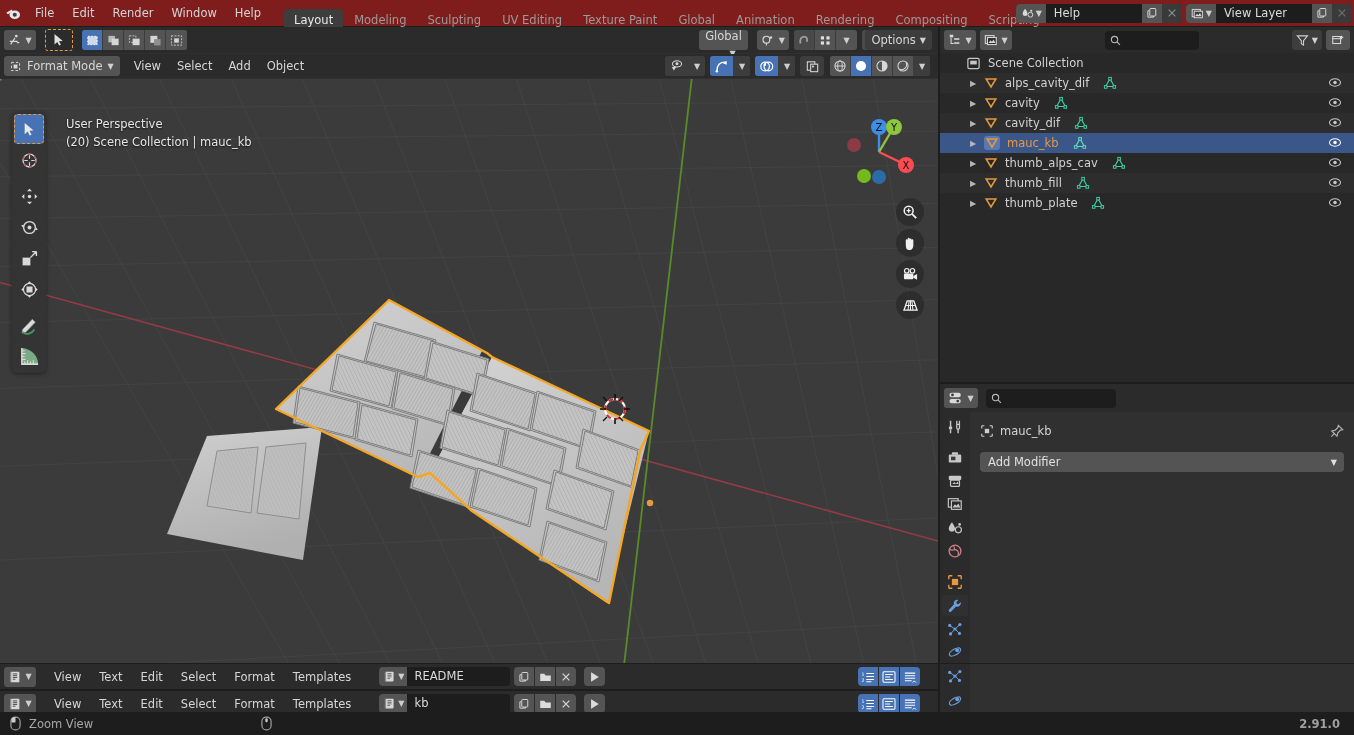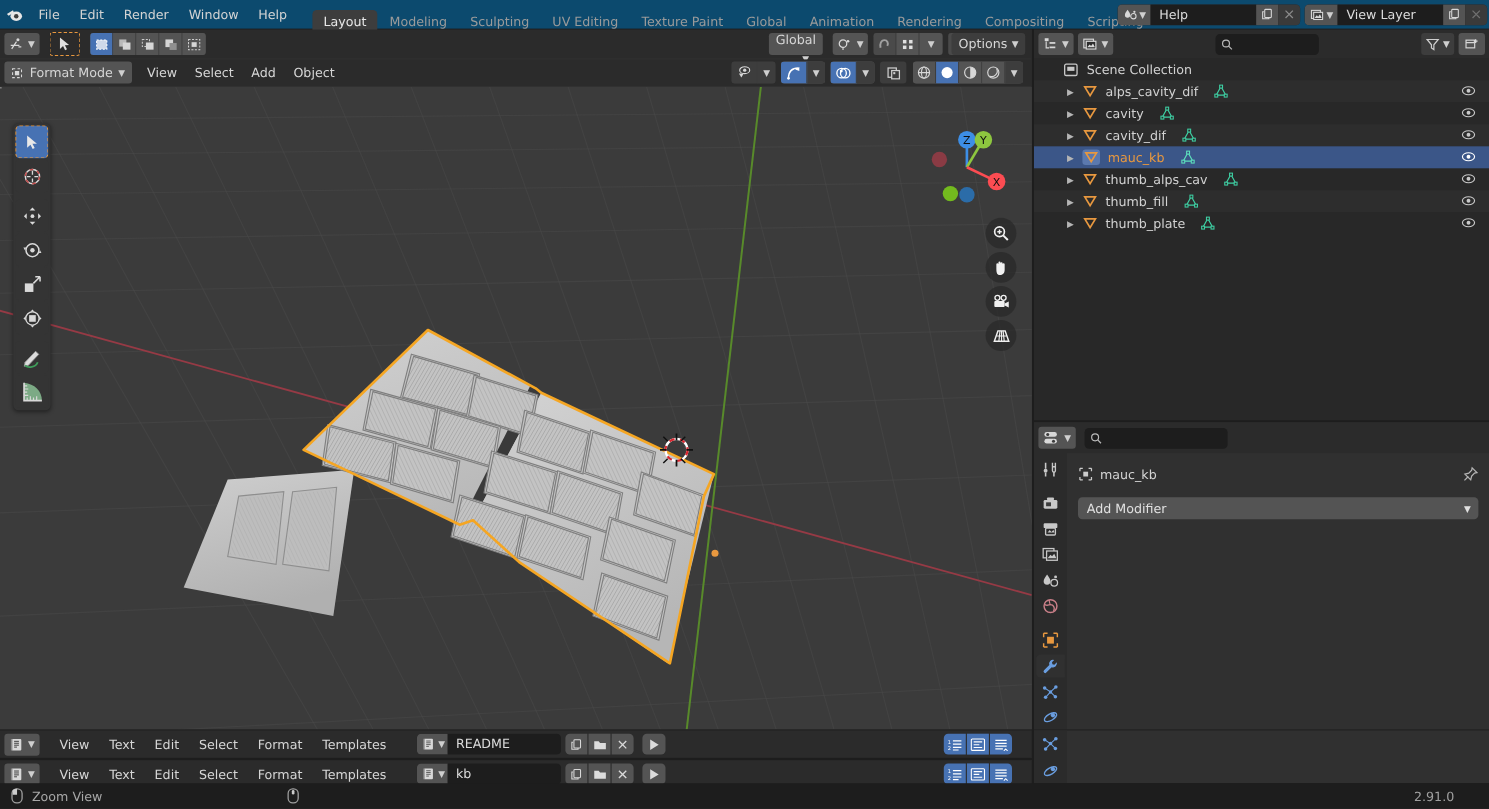--- a/index.html
+++ b/index.html
@@ -1,21 +1,21 @@
 <!DOCTYPE html>
 <html><head>
 <meta charset="utf-8">
 <style>
   * { box-sizing: border-box; margin:0; padding:0; }
   html,body { width:1354px; height:735px; overflow:hidden; background:#1d1d1d;
     font-family:"DejaVu Sans", sans-serif; font-size:11.5px; color:#e2e2e2; -webkit-font-smoothing:antialiased; }
   .app { position:relative; width:1354px; height:735px; }
 
   
-  .topbar { position:absolute; left:0; top:0; width:1354px; height:26px; background:#0c4a6e; display:flex; align-items:center; }
+  .topbar { position:absolute; left:0; top:0; width:1354px; height:26px; background:#7f1d1d; display:flex; align-items:center; }
   .blender-logo { width:26px; height:26px; display:flex; align-items:center; justify-content:center; }
   .menu-item { padding:2px 9px; color:#d4d4d4; font-size:11.5px; line-height:18px; cursor:default; border-radius:3px;}
   .wstabs { display:flex; align-items:flex-end; height:38px; margin-left:14px; gap:1px; }
   .wstab { padding:4px 10px 5px; font-size:11.5px; color:#9a9a9a; background:transparent; border-radius:4px 4px 0 0; cursor:default; }
   .wstab.active { background:#3d3d3d; color:#e8e8e8; }
   .topbar-right { position:absolute; right:0; top:0; height:26px; display:flex; align-items:center; gap:4px; padding-right:2px;}
   .idblock { display:flex; align-items:center; background:#282828; border-radius:4px; height:19px; overflow:hidden; }
   .idicon { display:flex; align-items:center; gap:2px; background:#545454; height:19px; padding:0 4px 0 5px; }
   .idname { background:#1d1d1d; height:19px; line-height:19px; padding:0 8px; color:#dcdcdc; font-size:11.5px; min-width:96px; }
   .idbtn { width:20px; height:19px; display:flex; align-items:center; justify-content:center; background:#545454; }
@@ -91,21 +91,21 @@
   .rg { width:20px; height:19px; background:#4772b3; display:flex; align-items:center; justify-content:center;}
   .rg:first-child { border-radius:4px 0 0 4px;} .rg:last-child { border-radius:0 4px 4px 0;}
 
   
   .side-strip { position:absolute; left:940px; top:664px; width:414px; height:48px; background:#303030; }
   .strip-tabs { position:absolute; left:0; top:0; width:30px; height:48px; background:#2b2b2b; display:flex; flex-direction:column; align-items:center; gap:2px; }
 
   
   .statusbar { position:absolute; left:0; top:712px; width:1354px; height:23px; background:#1d1d1d; display:flex; align-items:center; padding:0 10px; }
   .status-left { display:flex; align-items:center; gap:8px; color:#a8a8a8; font-size:11.5px; }
-  .status-right { position:absolute; right:32px; color:#a0a0a0; font-size:11.5px; }
+  .status-right { position:absolute; right:14px; color:#a0a0a0; font-size:11.5px;font-weight:bold; }
   .mouse-ic { display:inline-flex; }
   svg { display:block; }
 </style>
 </head>
 <body>
 
 <div class="app">
 
   <div class="topbar">
     <div class="blender-logo">
@@ -503,20 +503,24 @@
         <g>
           <circle cx="615" cy="330" r="10" fill="none" stroke="#ffffff" stroke-width="2"></circle>
           <circle cx="615" cy="330" r="10" fill="none" stroke="#d8262f" stroke-width="2" stroke-dasharray="5 5"></circle>
           <path d="M615 315 v6 M615 339 v6 M600 330 h6 M624 330 h6" stroke="#111" stroke-width="1.6"></path>
           <path d="M603 318 l4 4 M623 318 l-4 4 M603 342 l4 -4 M623 342 l-4 -4" stroke="#111" stroke-width="1.3"></path>
         </g>
 
         <circle cx="650" cy="424" r="3.2" fill="#e8983f"></circle>
       </svg>
 
+      <div class="vp-text">
+        <div>User Perspective</div>
+        <div>(20) Scene Collection | mauc_kb</div>
+      </div>
 
       <div class="vp-toolbar">
         <div class="vp-tool active" style="border:1.5px dashed #e8983f;">
           <svg width="13" height="15" viewBox="0 0 12 14">
               <path d="M1.5 1 L1.5 11.5 L4.3 8.9 L6.2 12.6 L7.9 11.8 L6 8.2 L9.8 8 Z" fill="#e8e8e8"></path>
             </svg>
         </div>
         <div class="vp-tool">
           <svg width="19" height="19" viewBox="0 0 22 22">
               <circle cx="11" cy="11" r="7.5" fill="none" stroke="#d9d9d9" stroke-width="1.5"></circle>

